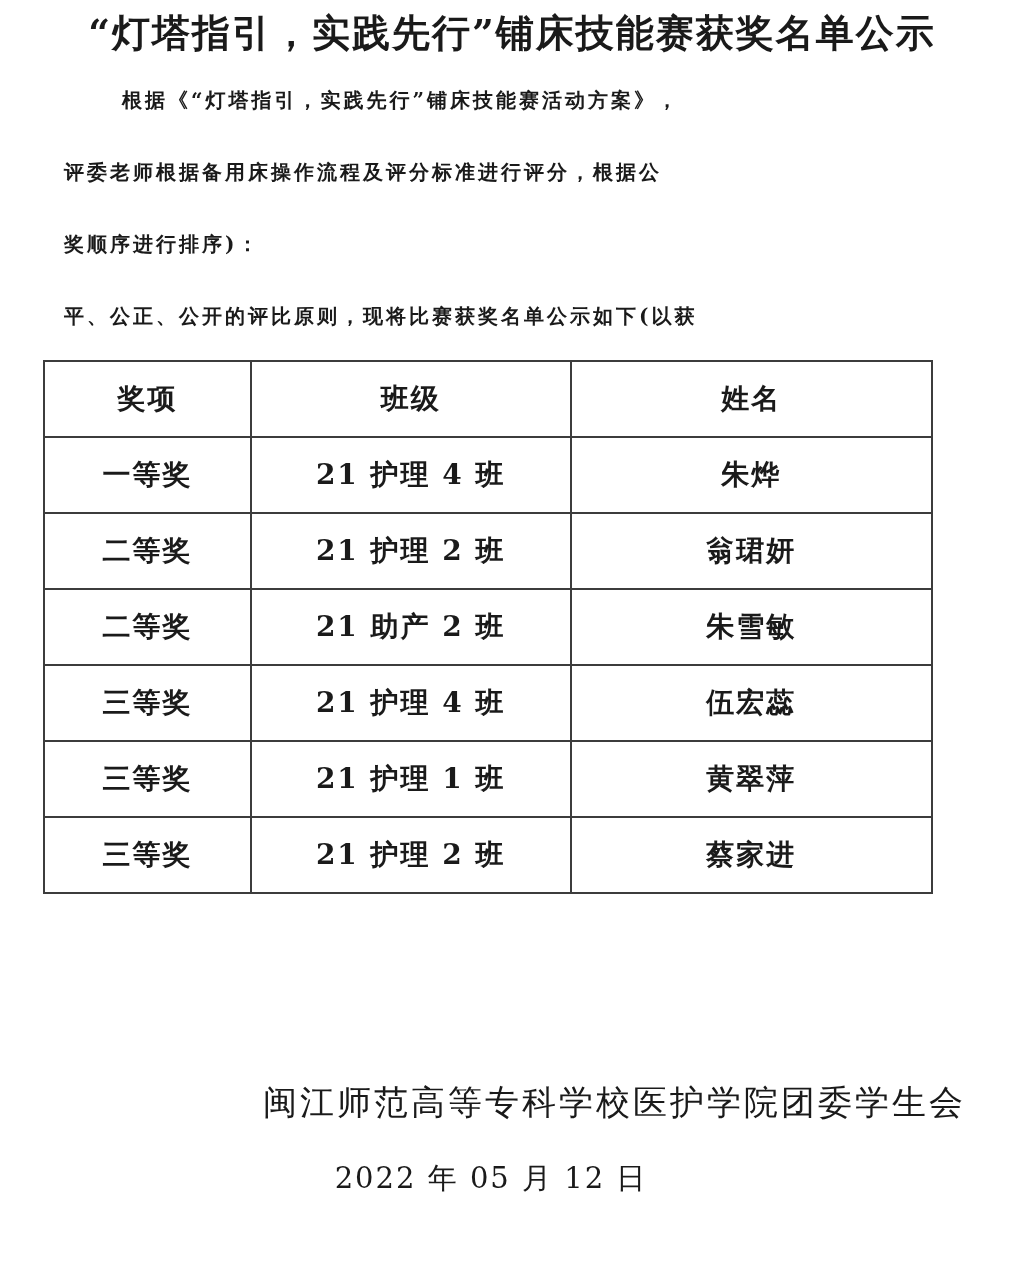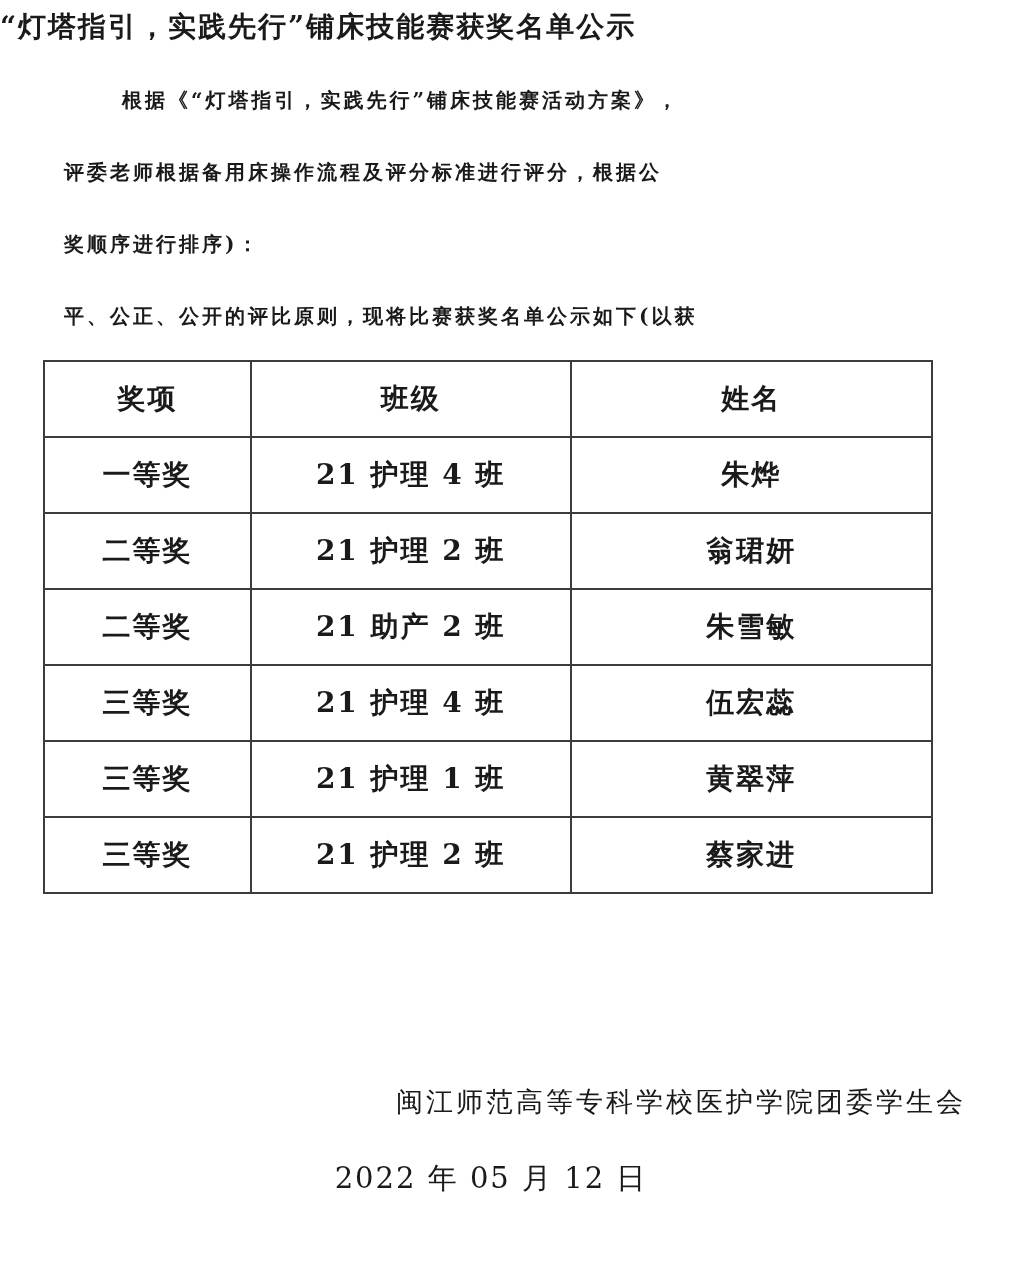--- a/index.html
+++ b/index.html
@@ -15,22 +15,22 @@
     color: #1a1a1a;
     font-family: "DejaVu Serif", "Liberation Serif", serif;
     overflow: hidden;
   }
   .title {
     position: absolute;
     top: 8px;
     left: 0;
     width: 100%;
     margin: 0;
-    text-align: left;
-    font-size: 28px;
+    text-align: center;
+    font-size: 38px;
     font-weight: bold;
     letter-spacing: 2px;
     white-space: nowrap;
   }
   .paragraph {
     position: absolute;
     top: 64px;
     left: 64px;
     right: 56px;
     font-size: 20px;
@@ -66,21 +66,21 @@
     font-weight: bold;
     letter-spacing: 2px;
     padding: 0;
   }
   .signature {
     position: absolute;
     top: 1082px;
     left: 0;
     right: 58px;
     text-align: right;
-    font-size: 27px;
+    font-size: 34px;
     letter-spacing: 3px;
     line-height: 40px;
     white-space: nowrap;
   }
   .date {
     position: absolute;
     top: 1158px;
     left: 0;
     right: 62px;
     text-align: center;

